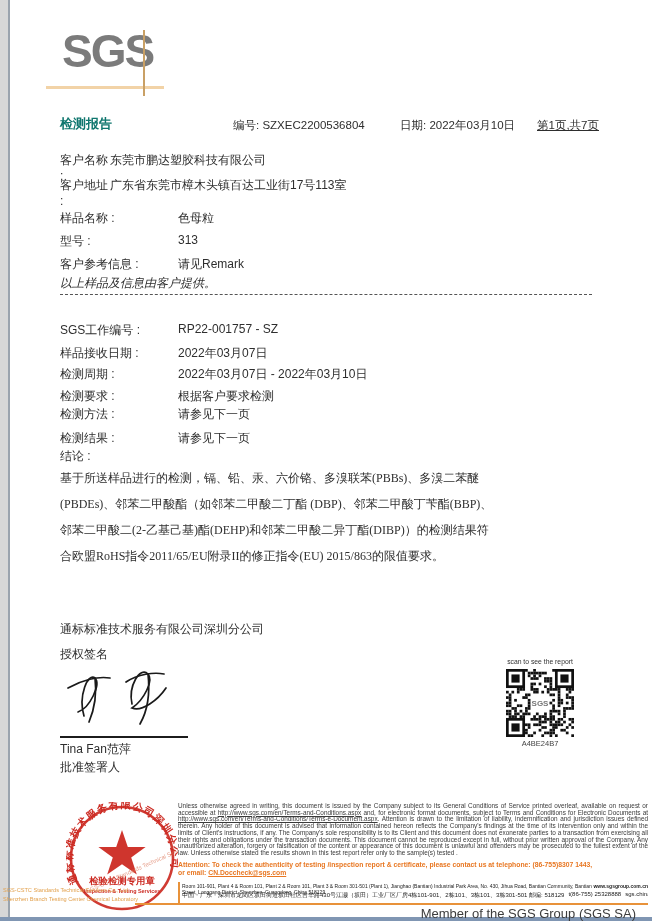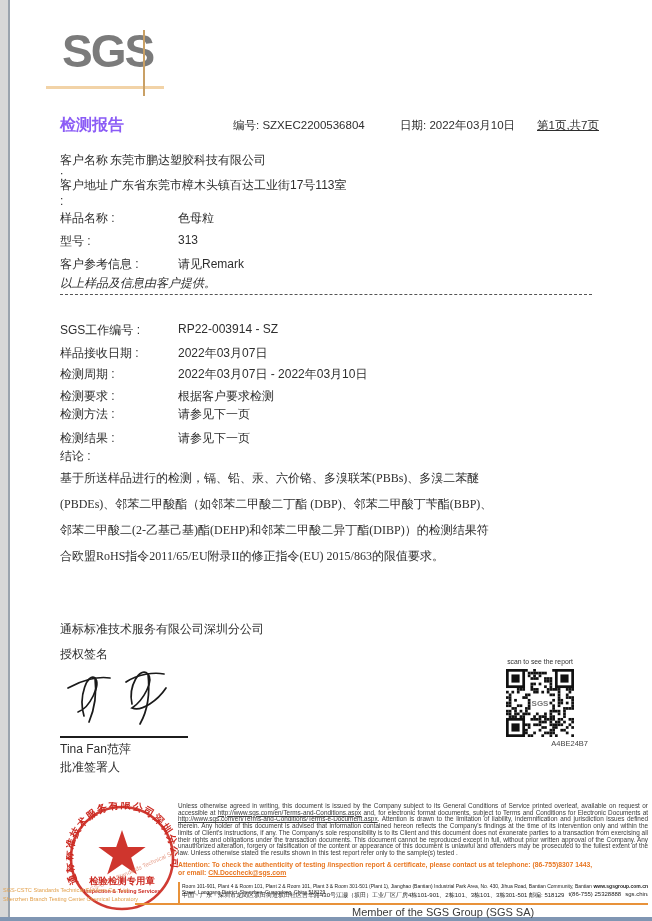--- a/index.html
+++ b/index.html
@@ -11,21 +11,21 @@
   .edge-bottom{position:absolute;left:0;top:917px;width:652px;height:4px;background:#8096b3;}
 
   
   .logo-text{position:absolute;left:62px;top:28px;font-size:46px;font-weight:900;
              letter-spacing:-2px;color:#7b7b7b;line-height:1;}
   .logo-underline{position:absolute;left:46px;top:86px;width:118px;height:3px;background:#f2d3a7;}
   .logo-vline{position:absolute;left:143px;top:30px;width:2px;height:66px;background:#c9a065;}
 
   
   .title-row{position:absolute;left:0;top:115px;width:652px;height:20px;}
-  .doc-title{position:absolute;left:60px;top:0;font-size:16px;font-weight:bold;color:#8b5cf6;}
+  .doc-title{position:absolute;left:60px;top:0;font-size:13px;font-weight:bold;color:#0f766e;}
   .no-group{position:absolute;left:233px;top:3px;font-size:11.5px;}
   .date-group{position:absolute;left:400px;top:3px;font-size:11.5px;}
   .page-info{position:absolute;left:537px;top:3px;font-size:11.5px;text-decoration:underline;}
 
   .row{position:absolute;left:60px;font-size:12px;display:flex;}
   .row .lbl{flex:none;}
   .lblw-c{width:50px;}
   .lblw-s{width:118px;}
   .note{position:absolute;left:60px;font-size:12px;font-style:italic;}
 
@@ -37,38 +37,38 @@
 
   .sig-company{position:absolute;left:60px;top:621px;font-size:12px;}
   .sig-auth{position:absolute;left:60px;top:637px;font-size:12px;margin-top:9px;}
   .sig-svg{position:absolute;left:62px;top:658px;}
   .sig-line{position:absolute;left:60px;top:736px;width:128px;height:2px;background:#1c1c1c;}
   .sig-name{position:absolute;left:60px;top:741px;font-size:12px;}
   .sig-role{position:absolute;left:60px;top:759px;font-size:12px;}
 
   .qr-caption{position:absolute;left:492px;top:658px;width:96px;text-align:center;font-size:6.8px;color:#333;}
   .qr-box{position:absolute;left:506px;top:669px;width:68px;height:68px;}
-  .qr-code-text{position:absolute;left:492px;top:739px;width:96px;text-align:right;font-size:7.5px;color:#444;}
+  .qr-code-text{position:absolute;left:492px;top:739px;width:96px;text-align:center;font-size:7.5px;color:#444;}
 
   .stamp{position:absolute;left:66px;top:802px;}
 
   .disclaimer{position:absolute;left:178px;top:803px;width:470px;font-size:6.4px;
               line-height:6.7px;color:#3a3a3a;text-align:justify;}
   .disclaimer .u{text-decoration:underline;}
   .attention{position:absolute;left:178px;top:861px;width:470px;font-size:6.8px;line-height:7.6px;
              font-weight:bold;color:#e87722;}
   .attention .u{text-decoration:underline;}
 
   .addr-en{position:absolute;left:182px;top:883px;width:466px;font-size:5px;color:#222;
            display:flex;justify-content:space-between;}
   .addr-cn{position:absolute;left:182px;top:891px;width:466px;font-size:6px;color:#222;
            display:flex;justify-content:space-between;gap:4px;white-space:nowrap;overflow:hidden;}
   .addr-vtick{position:absolute;left:178px;top:882px;width:1.5px;height:22px;background:#e8923a;}
   .footer-rule{position:absolute;left:135px;top:903px;width:513px;height:1.6px;background:#e8923a;}
-  .member{position:absolute;left:352px;top:906px;width:300px;text-align:left;font-size:11px;color:#3c3c3c;}
+  .member{position:absolute;left:336px;top:906px;width:300px;text-align:right;font-size:13px;color:#3c3c3c;}
 
   .co-footer{position:absolute;left:3px;top:886px;width:172px;font-size:5.6px;line-height:9px;
              color:#e2a04c;}
 </style>
 </head>
 <body>
 
 <div class="page">
   <div class="edge-left"></div>
   <div class="edge-left-line"></div>
@@ -111,21 +111,21 @@
   <div class="row" style="top:256px">
     <span class="lbl lblw-s">客户参考信息 :</span>
     <span>请见Remark</span>
   </div>
   <div class="note" style="top:275px">以上样品及信息由客户提供。</div>
 
   <div class="dashline"></div>
 
   <div class="row" style="top:322px">
     <span class="lbl lblw-s">SGS工作编号 :</span>
-    <span>RP22-003914 - SZ</span>
+    <span>RP22-001757 - SZ</span>
   </div>
   <div class="row" style="top:345px">
     <span class="lbl lblw-s">样品接收日期 :</span>
     <span>2022年03月07日</span>
   </div>
   <div class="row" style="top:366px">
     <span class="lbl lblw-s">检测周期 :</span>
     <span>2022年03月07日 - 2022年03月10日</span>
   </div>
   <div class="row" style="top:388px">

